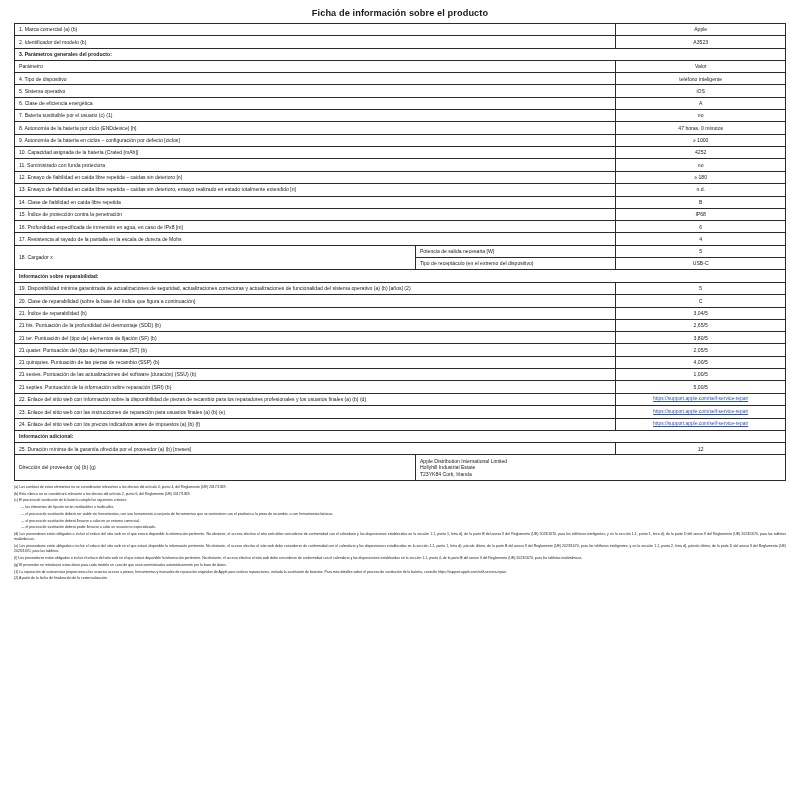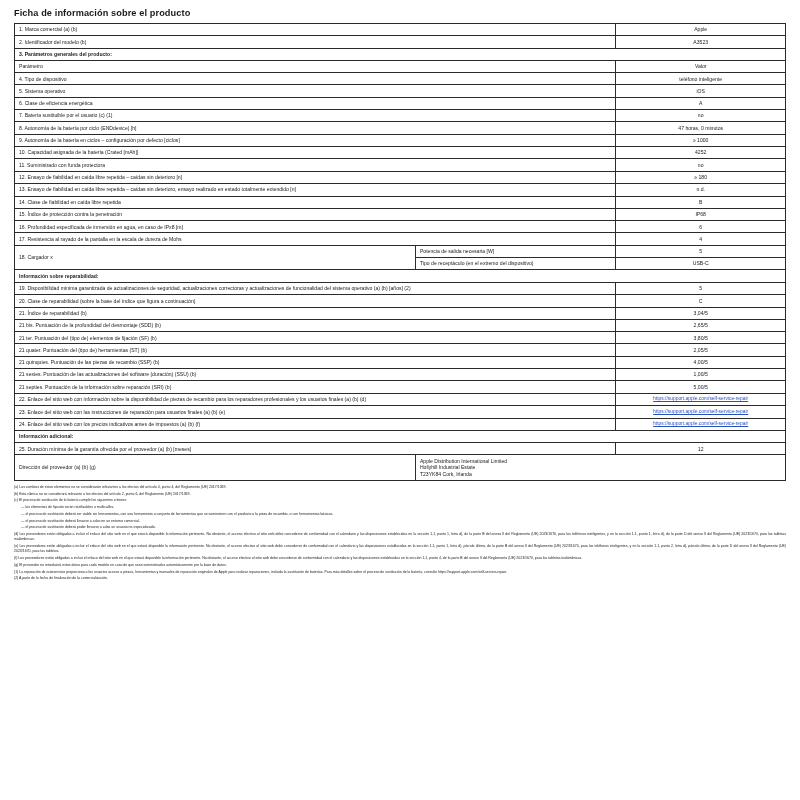--- a/index.html
+++ b/index.html
@@ -15,21 +15,21 @@
     overflow: hidden;
   }
   .page {
     position: relative;
     width: 800px;
     height: 800px;
     box-sizing: border-box;
     padding: 6px 14px 4px 14px;
   }
   .doc-title {
-    text-align: left;
+    text-align: center;
     font-size: 9.2px;
     font-weight: bold;
     letter-spacing: .1px;
     margin: 2px 0 5px 0;
   }
   table.fiche {
     width: 100%;
     border-collapse: collapse;
     table-layout: fixed;
     font-size: 5.1px;

